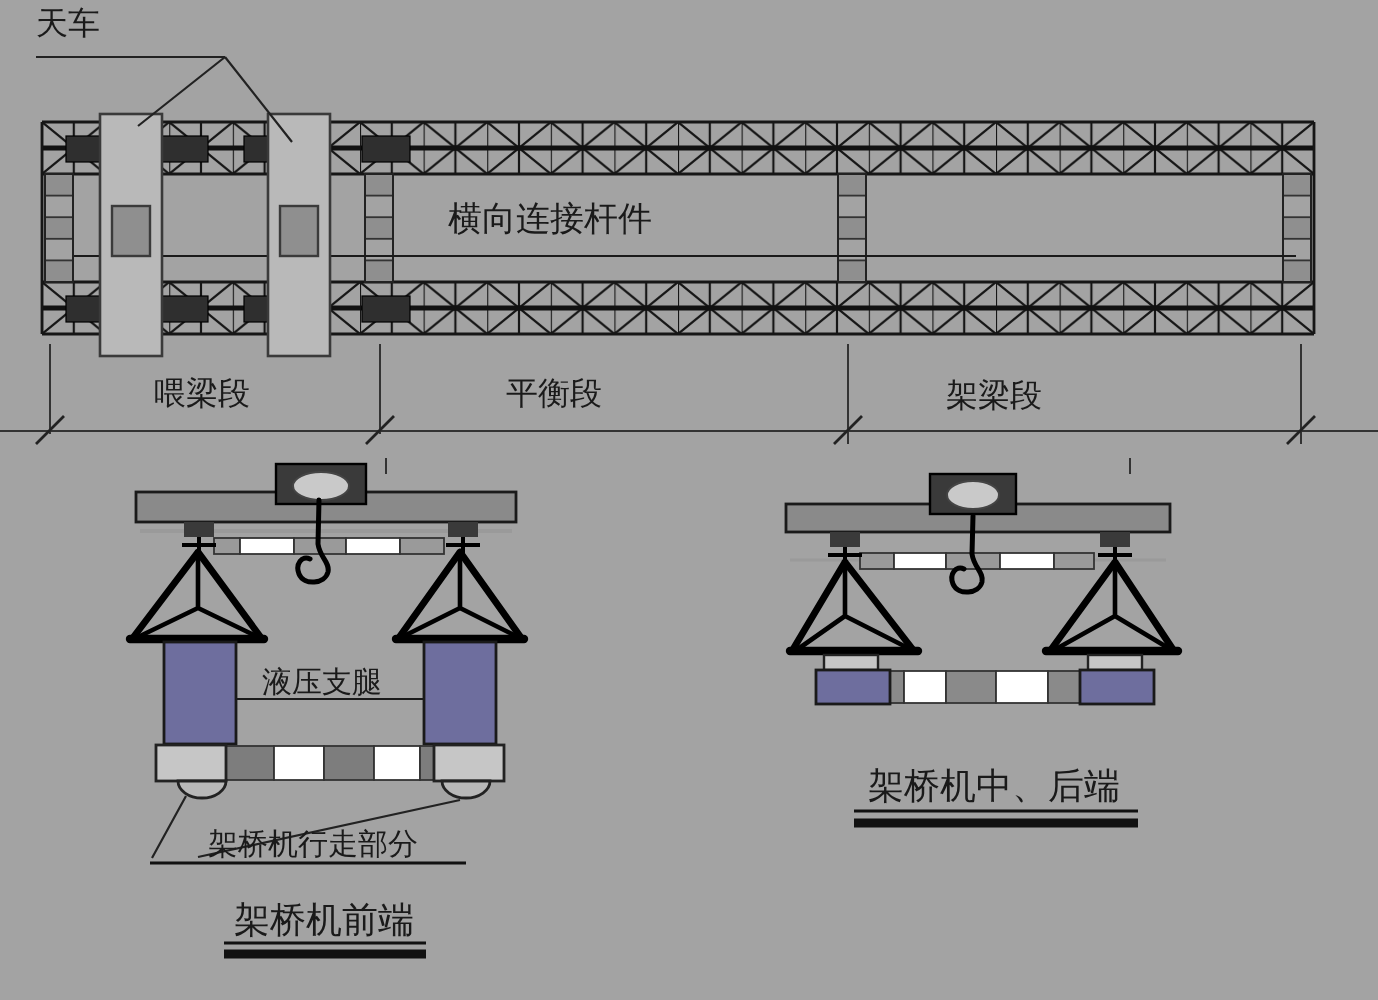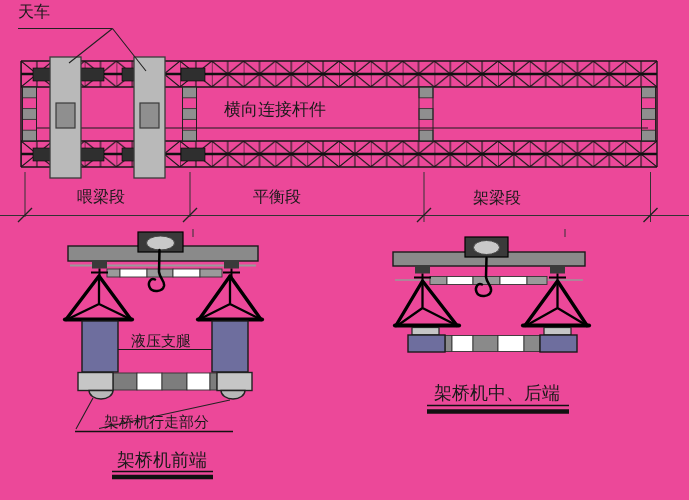--- a/index.html
+++ b/index.html
@@ -1,16 +1,16 @@
 <!DOCTYPE html>
 <html><head>
 <meta charset="utf-8">
 <style>
   html,body{margin:0;padding:0;background:#fff;}
-  .stage{position:relative;width:689px;height:500px;background:#ec4899;overflow:hidden;}
+  .stage{position:relative;width:689px;height:500px;background:#a3a3a3;overflow:hidden;}
   svg text{font-family:"Liberation Serif","DejaVu Serif",serif;fill:#1a1a1a;}
   .thin{stroke:#1a1a1a;stroke-width:1;fill:none;}
   .chord{stroke:#161616;stroke-width:1.4;fill:none;}
   .heavy{stroke:#111;stroke-width:2.6;fill:none;}
   .seg-border{stroke:#333;stroke-width:0.9;}
   .tri-outline{stroke:#000;stroke-width:3.4;fill:none;stroke-linecap:round;}
   .tri-base{stroke:#000;stroke-width:4.2;fill:none;stroke-linecap:round;}
   .tri-inner{stroke:#000;stroke-width:2.3;fill:none;stroke-linecap:round;}
   .hook{stroke:#000;stroke-width:2.5;fill:none;stroke-linecap:round;}
   .tstub{stroke:#000;stroke-width:2;fill:none;}

